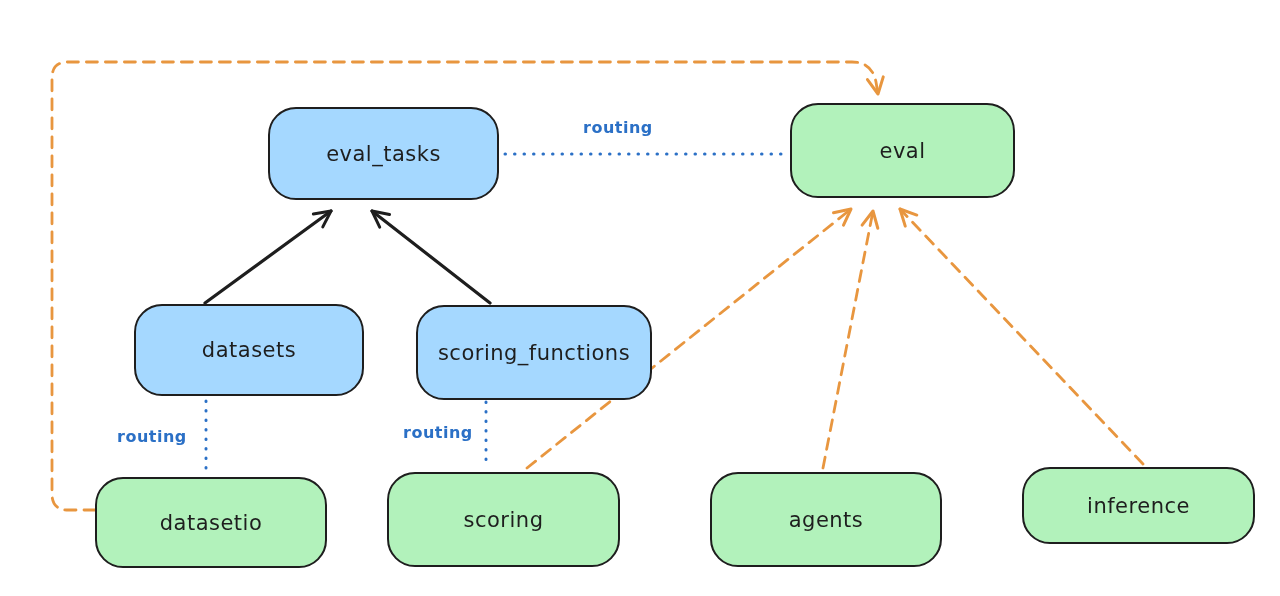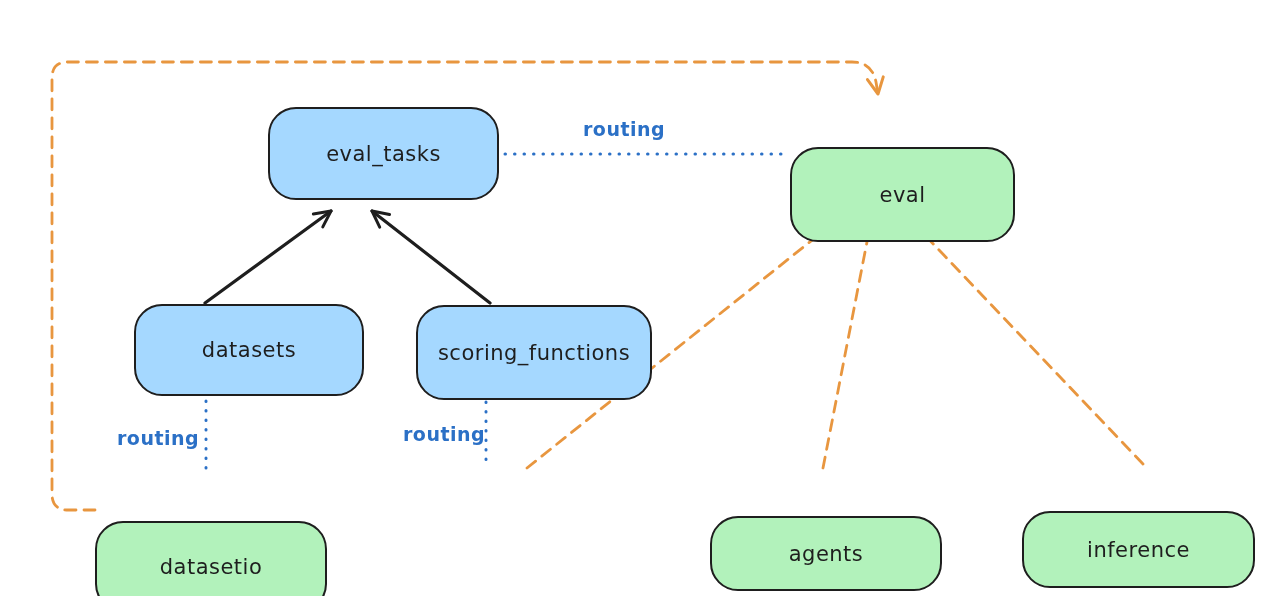--- a/index.html
+++ b/index.html
@@ -23,24 +23,24 @@
   .edge-orange{stroke:var(--arrow-orange);stroke-width:2.8;stroke-dasharray:11 8;}
   .head{fill:none;stroke-width:3;stroke-linecap:round;stroke-linejoin:round;}
   .head-black{stroke:var(--stroke);}
   .head-orange{stroke:var(--arrow-orange);}
   .node{
     position:absolute;display:flex;align-items:center;justify-content:center;
     border:2.8px solid var(--stroke);border-radius:28px;
     font-size:21px;letter-spacing:0.5px;color:var(--stroke);
   }
   .node.blue{background:var(--blue-fill);margin-left:36px;}
-  .node.green{background:var(--green-fill);margin-top:44px;}
+  .node.green{background:var(--green-fill);}
   .edge-label{
     position:absolute;color:var(--routing-blue);
-    font-size:19px;font-weight:600;letter-spacing:0.5px;
+    font-size:16px;font-weight:600;letter-spacing:0.5px;
     background:transparent;white-space:nowrap;
   }
 </style>
 </head>
 <body>
 
 <div class="canvas">
 
   <svg class="edges" viewBox="0 0 1280 596" xmlns="http://www.w3.org/2000/svg">
     <defs>
@@ -78,22 +78,25 @@
   </div>
 
   <div class="node blue" style="left:380px;top:305px;width:236px;height:95px;">
     <span>scoring_functions</span>
   </div>
 
   <div class="node green" style="left:95px;top:477px;width:232px;height:91px;">
     <span>datasetio</span>
   </div>
 
+  <div class="node green" style="left:387px;top:472px;width:233px;height:95px;">
+    <span>scoring</span>
+  </div>
 
-  <div class="node green" style="left:710px;top:472px;width:232px;height:75px;align-items:center;">
+  <div class="node green" style="left:710px;top:472px;width:232px;height:95px;align-items:center;">
     <span>agents</span>
   </div>
 
   <div class="node green" style="left:1022px;top:467px;width:233px;height:77px;">
     <span>inference</span>
   </div>
 
   <div class="edge-label" style="left:583px;top:118px;">routing</div>
   <div class="edge-label" style="left:117px;top:427px;">routing</div>
   <div class="edge-label" style="left:403px;top:423px;">routing</div>

